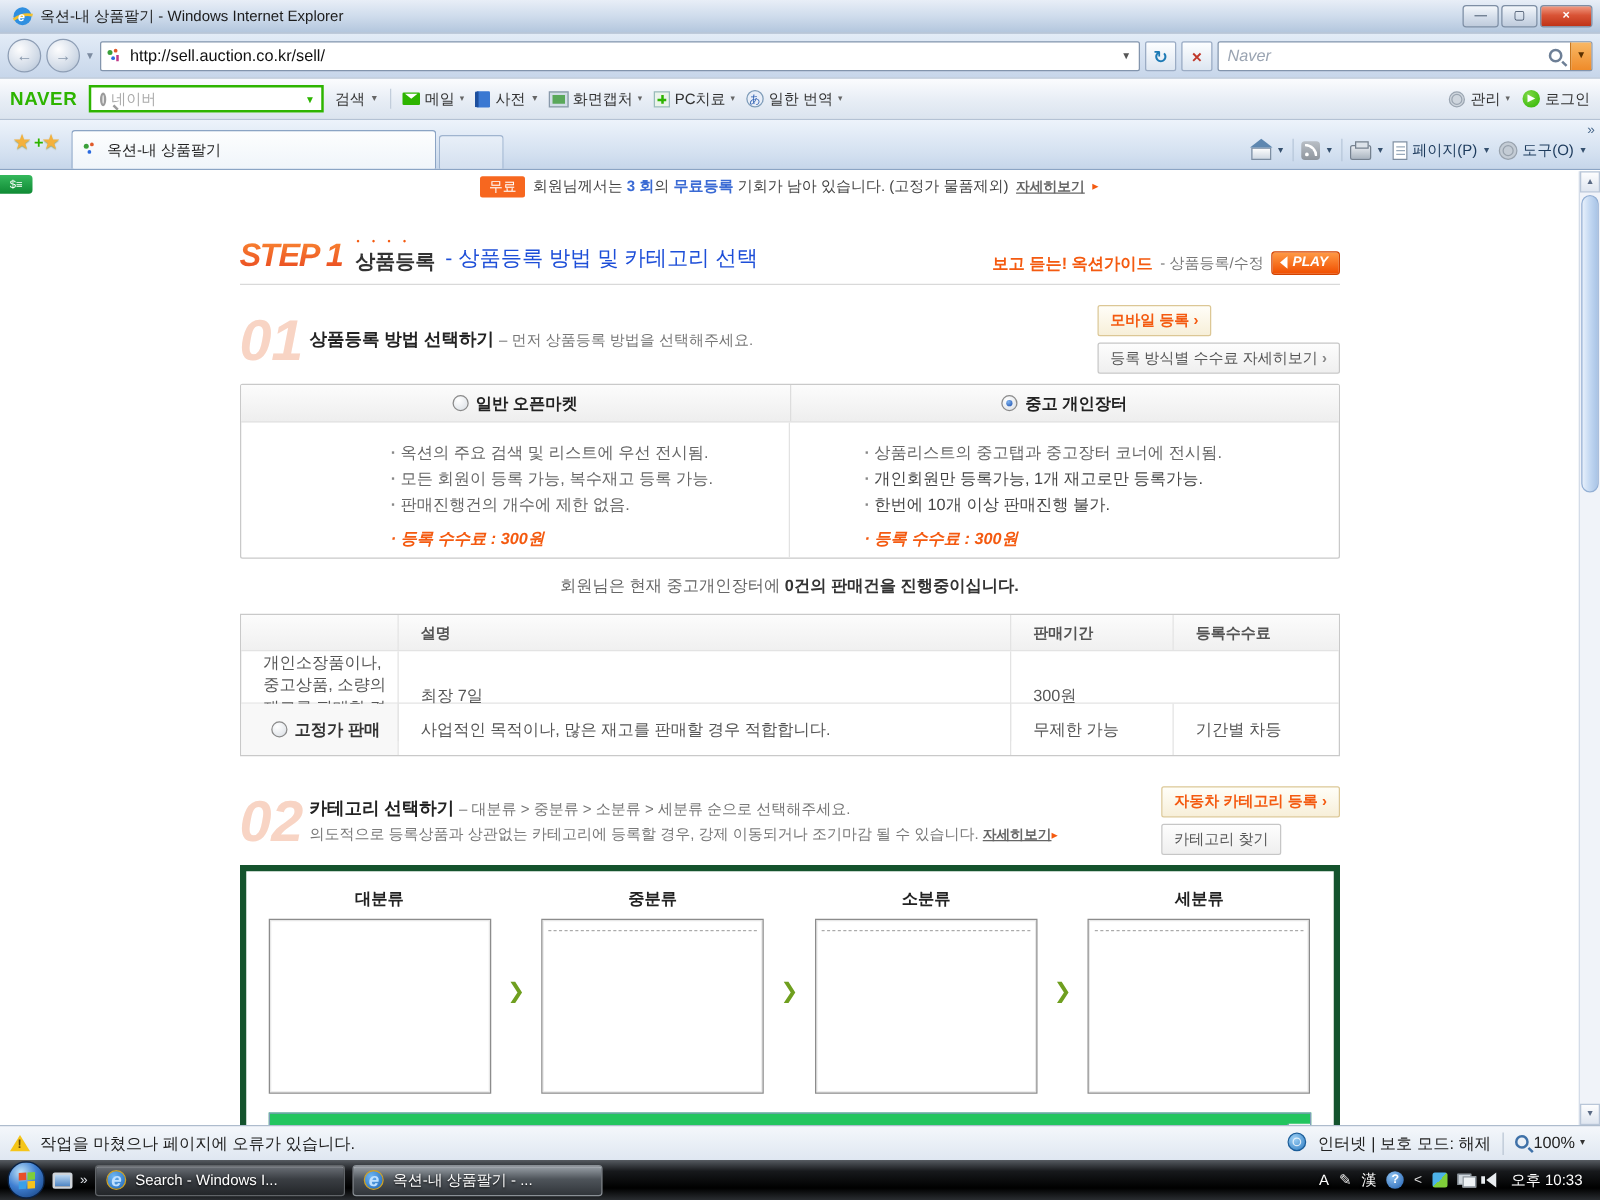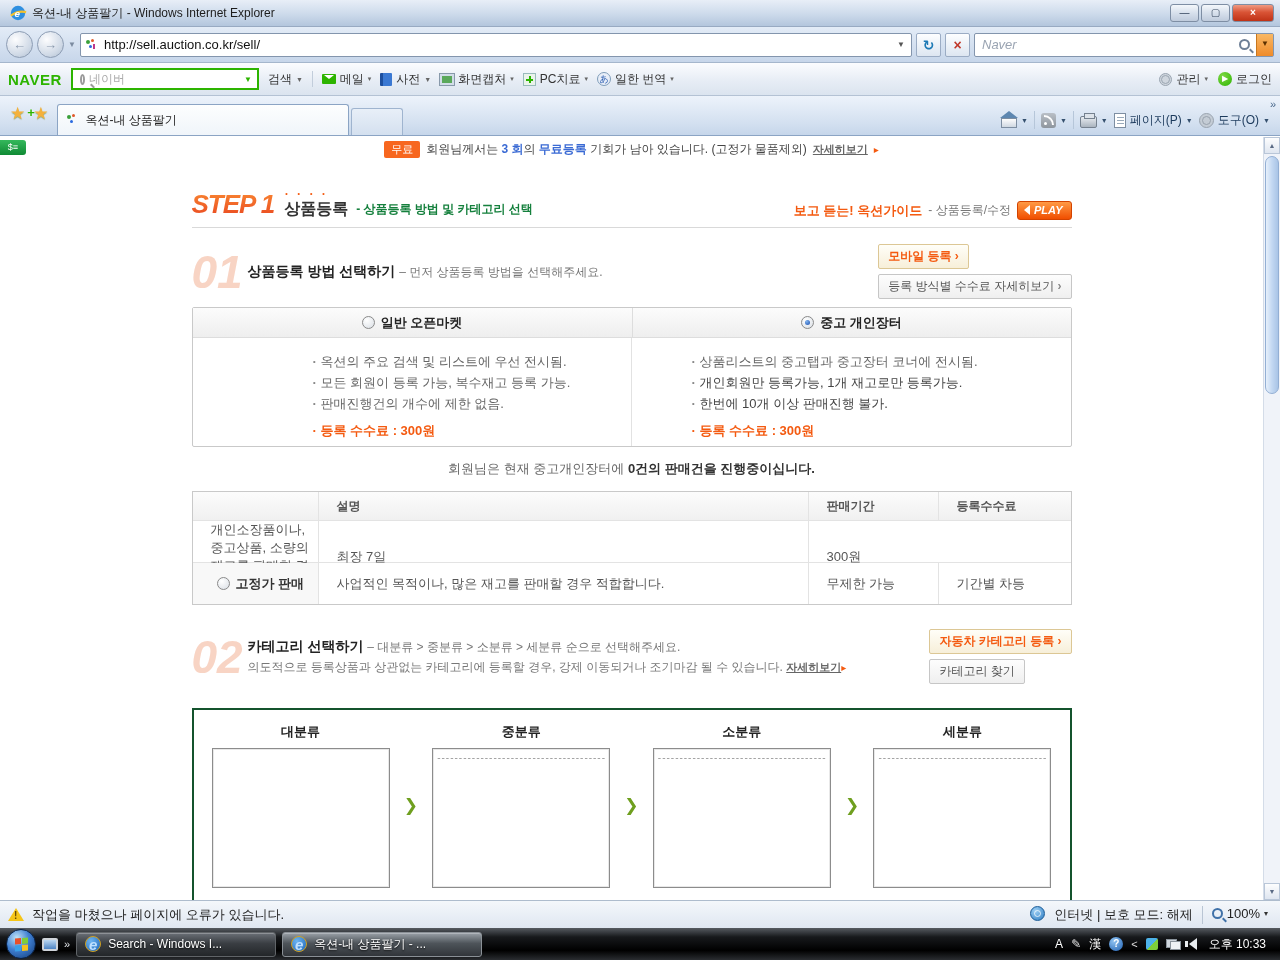--- a/index.html
+++ b/index.html
@@ -91,21 +91,21 @@
   .notice { display:flex; justify-content:center; align-items:center; gap:6px; font-size:12px; color:#444; padding-top:2px; }
   .badge-free { background:#f7671f; color:#fff; font-weight:normal; font-size:11px; padding:1px 7px; border-radius:2px; }
   .blue-b { color:#3a6ad4; font-weight:bold; }
   .more-link { color:#666; font-weight:bold; font-size:11px; text-decoration:underline; }
   .more-arrow { color:#f45a10; font-size:10px; }
 
   .step-row { display:flex; align-items:flex-end; margin-top:31px; padding-bottom:7px; border-bottom:1px solid #d9d9d9; }
   .step-num { font-size:26px; font-weight:bold; font-style:italic; color:#f4560e; background:linear-gradient(#fa8b33,#e8431f); -webkit-background-clip:text; background-clip:text; -webkit-text-fill-color:transparent; letter-spacing:-1px; padding-right:10px; }
   .step-title { font-size:16px; font-weight:bold; color:#333; position:relative; margin-right:8px; }
   .step-title::before { content:"• • • •"; position:absolute; top:-9px; left:1px; color:#f45a10; font-size:7px; letter-spacing:4px; }
-  .step-sub { color:#15803d; font-size:12px; padding-bottom:2px;font-weight:bold; }
+  .step-sub { color:#1d4ed8; font-size:17px; padding-bottom:2px; }
   .guide { margin-left:auto; display:flex; align-items:center; gap:6px; }
   .guide-strong { color:#f45a10; font-weight:bold; font-size:13px; }
   .guide-rest { color:#777; font-size:12px; }
   .play-btn { background:linear-gradient(#ff9a45,#f04e00); border:1px solid #d34300; border-radius:3px; color:#fff; font-weight:bold; font-size:11px; font-style:italic; padding:2px 8px 3px 6px; display:flex; align-items:center; gap:4px; }
   .ic-spk { width:0; height:0; border:5px solid transparent; border-right:6px solid #fff; border-left:0; }
 
   .sec-head { display:flex; align-items:center; margin-top:16px; }
   .bignum { font-size:46px; font-weight:bold; font-style:italic; color:#f8d4c4; width:56px; line-height:40px; }
   .sec-titles .t1 { font-size:14px; font-weight:bold; color:#222; }
   .sec-titles .t1 .d { font-weight:normal; color:#777; font-size:12px; }
@@ -121,37 +121,37 @@
   .opt-head { display:flex; align-items:center; justify-content:center; gap:6px; font-size:13px; font-weight:bold; color:#222; }
   .opt-head + .opt-head { border-left:1px solid #ddd; }
   .radio { width:13px; height:13px; border-radius:50%; border:1px solid #8a8a8a; background:radial-gradient(circle at 35% 30%,#fff,#d9dee4); position:relative; }
   .radio.on::after { content:""; position:absolute; left:3px; top:3px; width:5px; height:5px; border-radius:50%; background:radial-gradient(circle at 35% 30%,#7db2ef,#1c4fae); }
   .opt-bodies { display:grid; grid-template-columns:1fr 1fr; }
   .opt-col { height:108px; overflow:hidden; padding:13px 0 0 60px; }
   .opt-col.left { border-right:1px solid #e2e2e2; padding-left:120px; }
   .opt-col li { list-style:none; font-size:13px; color:#666; line-height:21px; }
   .opt-col li::before { content:"· "; font-weight:bold; color:#888; }
   .opt-col li.em { color:#444; }
-  .fee-line { color:#f45a10; font-weight:bold; font-size:13px; line-height:22px; }
+  .fee-line { color:#f45a10; font-weight:bold; font-size:13px; line-height:22px;font-style:italic; }
   .fee-line::before { content:"· "; }
   .fee-gap { height:6px; }
 
   .progress-line { text-align:center; font-size:13px; color:#666; margin:13px 0 0; }
   .progress-line b { color:#333; }
 
   .selltable { border:1px solid #c9c9c9; margin-top:13px; }
   .trow { display:grid; grid-template-columns:125px 490px 130px 133px; align-items:center; }
   .trow.head { height:28px; background:linear-gradient(#fcfcfc,#f0f0f0); color:#555; font-weight:bold; font-size:12px; }
   .trow.body { height:42px; border-top:1px solid #e3e3e3; font-size:13px; color:#555; }
   .tcell { padding-left:18px; height:100%; display:flex; align-items:center; }
   .tcell + .tcell { border-left:1px solid #e3e3e3; }
   .tcell.first { background:#f8f8f8; gap:6px; padding-left:24px; font-weight:bold; color:#333; }
   .trow.head .tcell.first { background:transparent; border:0; }
 
-  .catbox { border:2px solid #14532d; margin-top:24px; padding:13px 18px 15px; }
+  .catbox { border:5px solid #14532d; margin-top:8px; padding:13px 18px 15px; }
   .cat-cols { display:flex; align-items:center; justify-content:space-between; }
   .cat-col { width:178px; }
   .cat-label { text-align:center; font-weight:bold; font-size:13px; color:#222; margin-bottom:7px; }
   .listbox { height:140px; border:1px solid #8c8c8c; box-shadow:inset 0 0 0 1px #e8e8e8; background:#fff; padding:3px 4px; overflow:hidden; }
   .dash-item { font-size:10px; color:#999; letter-spacing:1px; white-space:nowrap; overflow:hidden; height:14px; }
   .cat-arrow { color:#6f9f1f; font-size:17px; font-weight:bold; padding-bottom:0; }
   .recent-select { margin-top:15px; height:37px; border:1px solid #7f9db9; background:#22c55e; display:flex; align-items:center; padding-left:6px; }
   .recent-label { font-size:12px; color:#333; white-space:nowrap; }
   .recent-dashes { flex:1; border-bottom:1px dashed #777; height:1px; margin:0 8px; }
   .select-btn { width:18px; height:20px; background:linear-gradient(#f4f4f4,#d9d9d9); border-left:1px solid #7f9db9; text-align:center; line-height:19px; font-size:8px; color:#222; }

